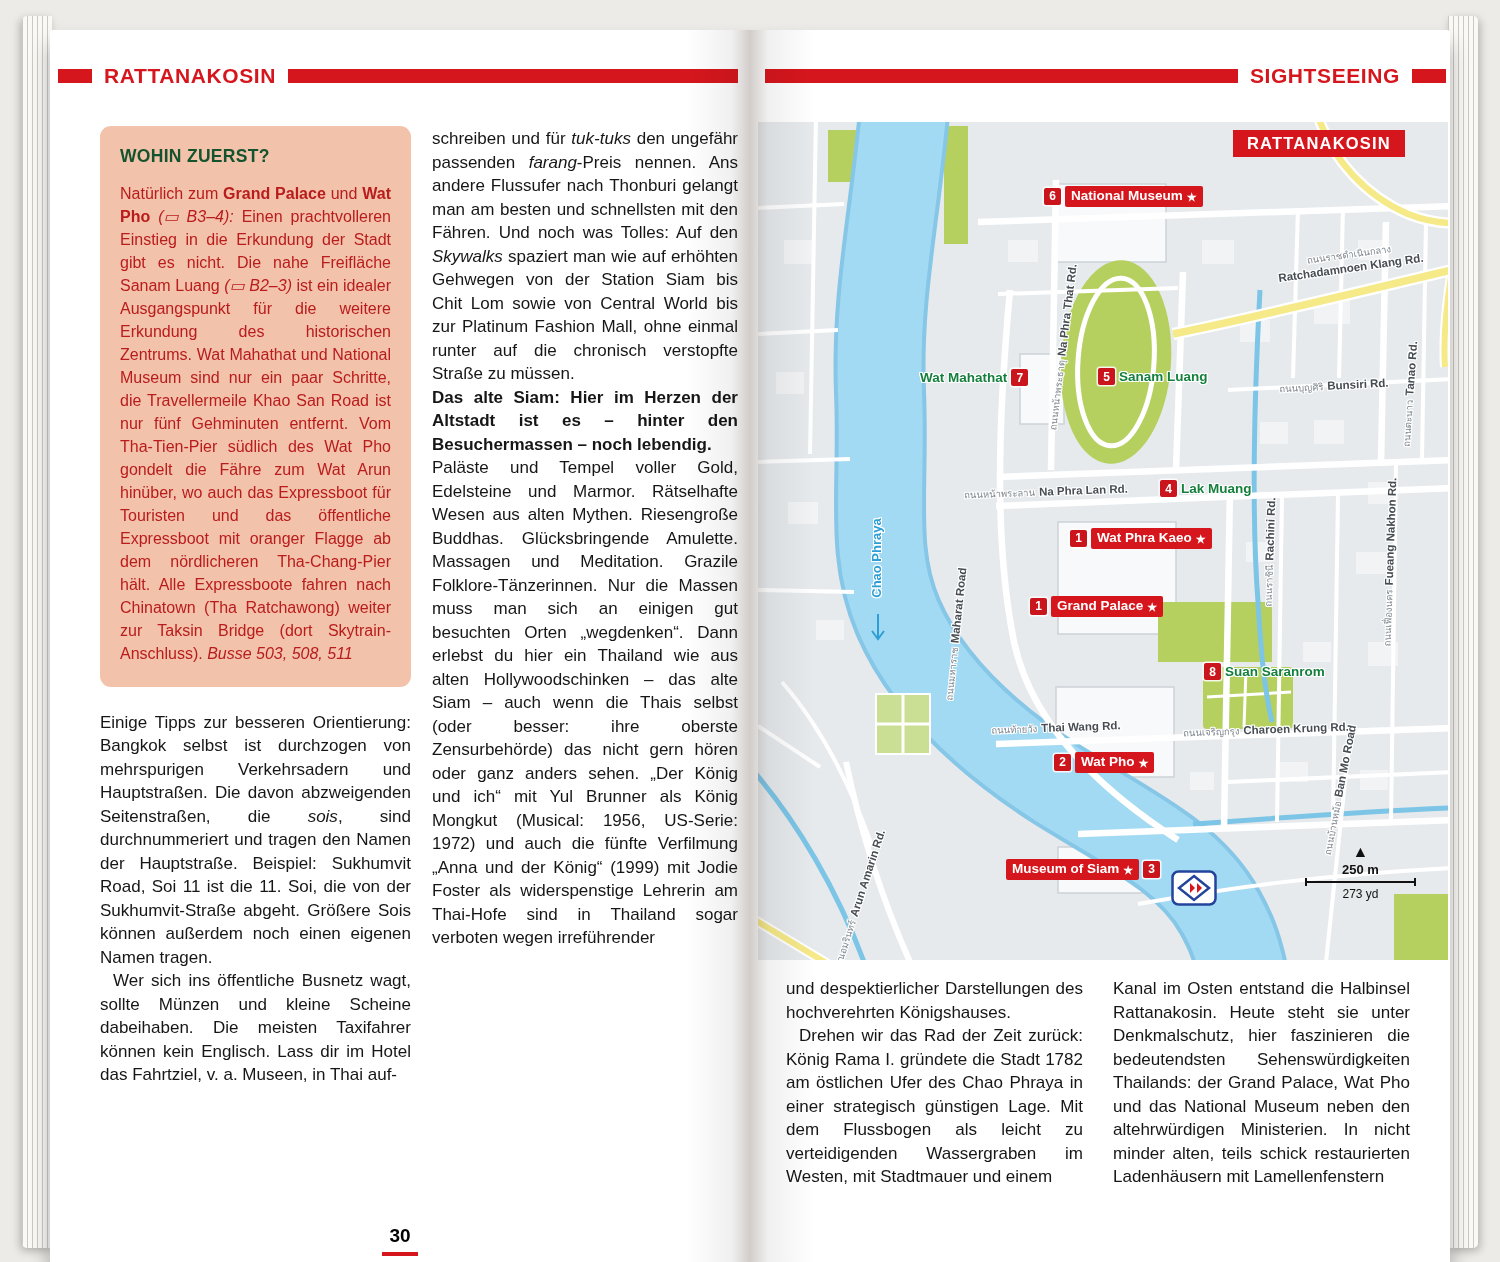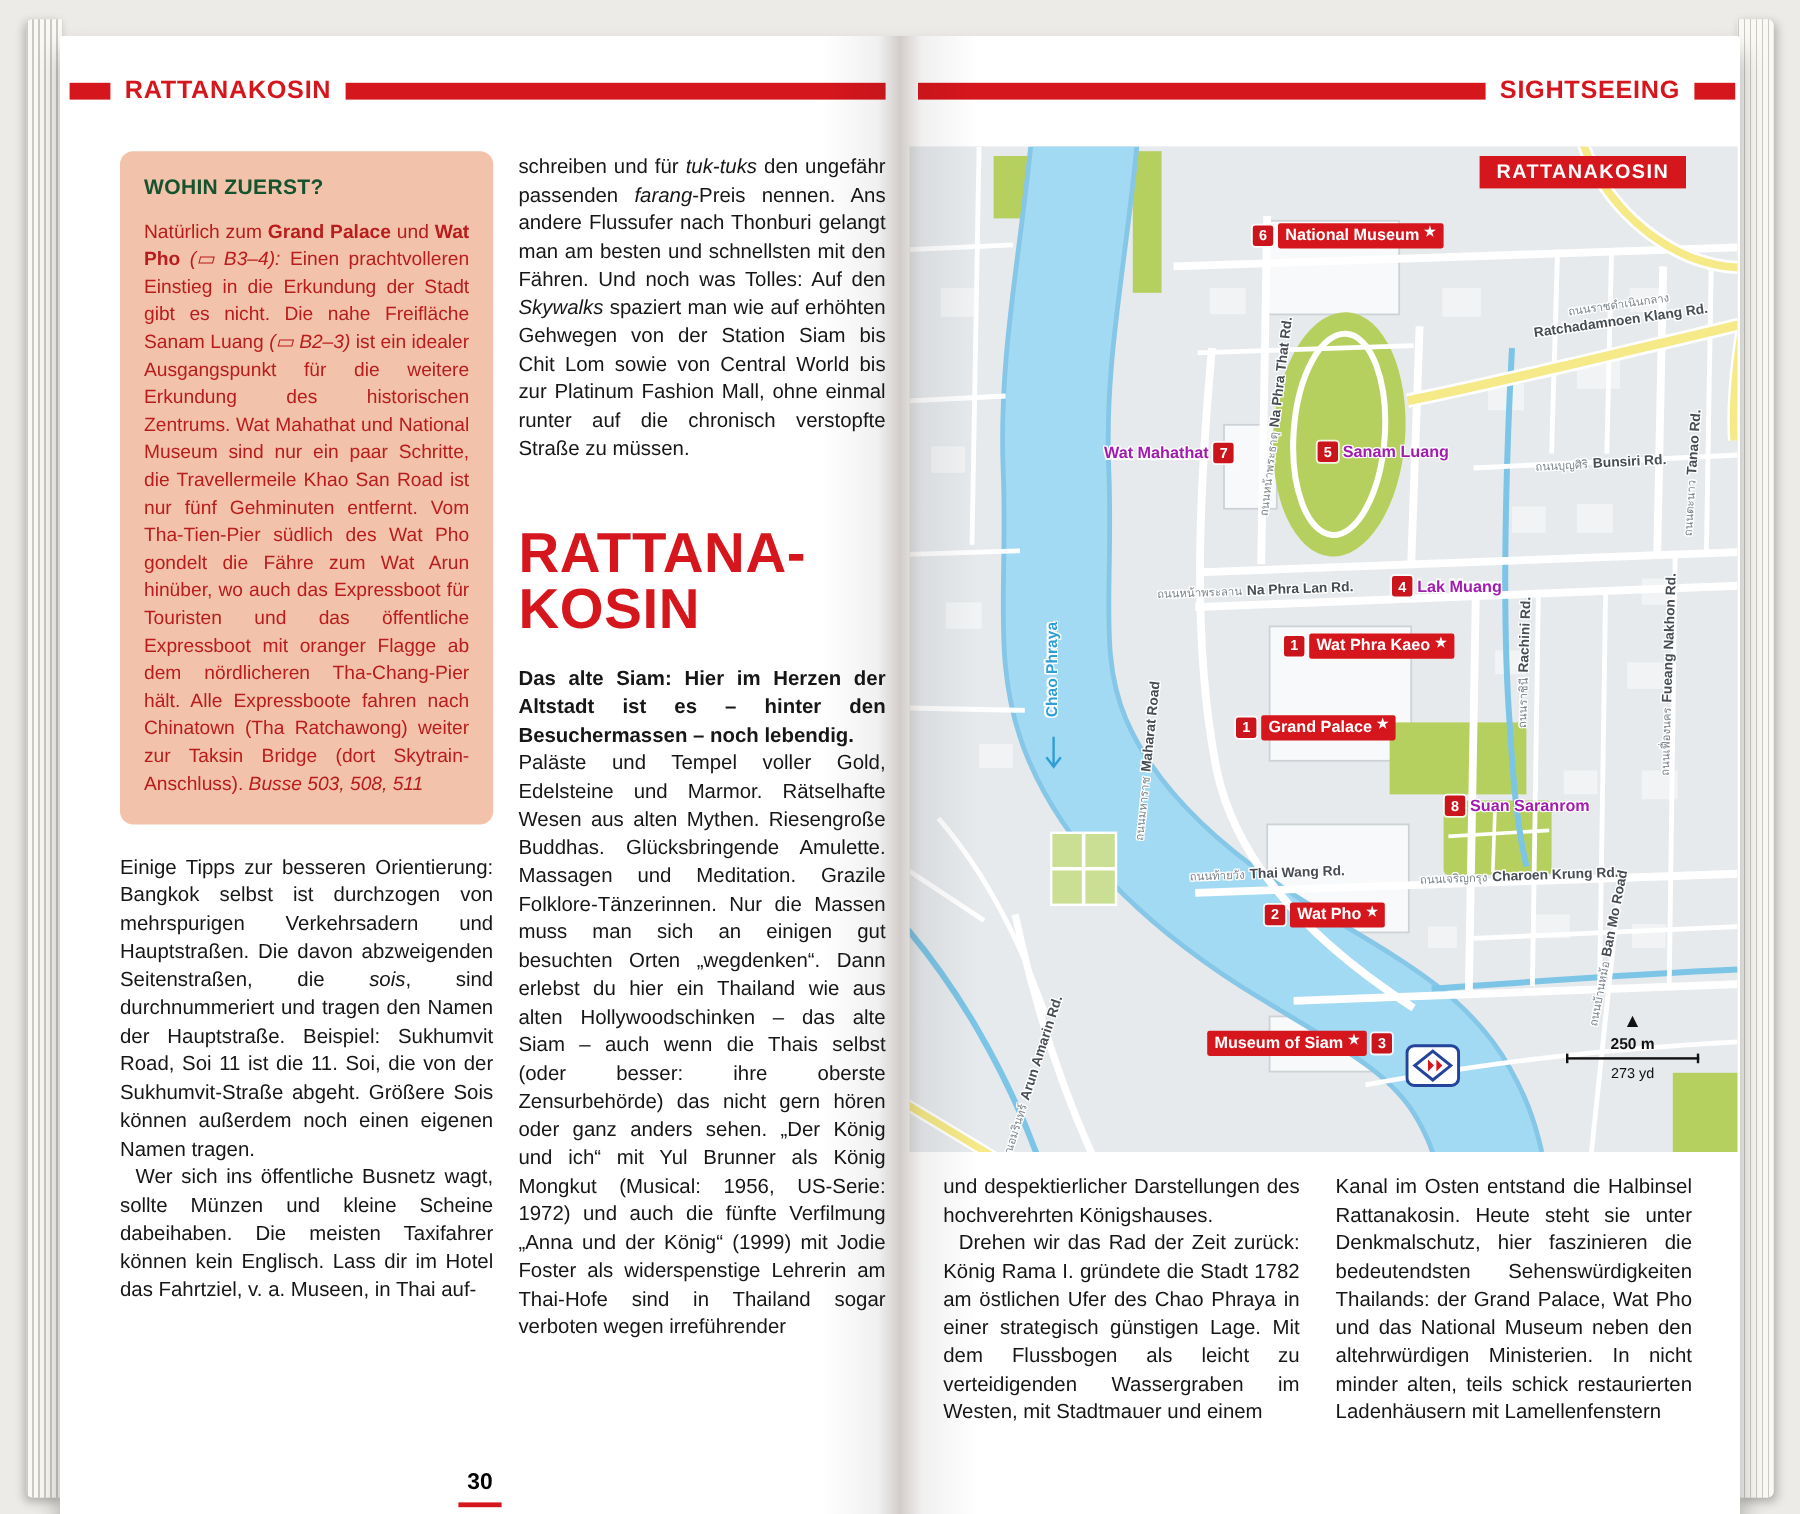--- a/index.html
+++ b/index.html
@@ -71,24 +71,24 @@
   .street.stacked{text-align:center;line-height:1.25}
   .street.stacked .thai{display:block;margin:0}
   .street.stacked .en{display:block}
   .street.blue{color:#2e9fd4;font-size:13px;font-weight:700}
   .poi{position:absolute;display:flex;align-items:center;gap:4px;z-index:20}
   .poi-num{
     display:inline-flex;align-items:center;justify-content:center;flex:0 0 auto;
     width:17px;height:17px;background:#c9151b;color:#fff;font-size:12px;font-weight:700;border-radius:2px;
     box-shadow:0 0 0 1.5px rgba(255,255,255,.85);
   }
-  .poi-label{display:inline-flex;align-items:flex-start;gap:4px;font-size:13.5px;font-weight:700;line-height:1}
+  .poi-label{display:inline-flex;align-items:flex-end;gap:4px;font-size:13.5px;font-weight:700;line-height:1}
   .poi-label.redbg{background:#d6161d;color:#fff;padding:3px 6px 4px;border-radius:2px}
   .poi-label.blacktx{
-    color:#a21caf;
+    color:#15803d;
     text-shadow:1px 0 0 #fff,-1px 0 0 #fff,0 1px 0 #fff,0 -1px 0 #fff,1px 1px 0 #fff,-1px -1px 0 #fff,1px -1px 0 #fff,-1px 1px 0 #fff;
   }
   .star{font-size:11px;line-height:1}
   .map-scale{position:absolute;left:545px;top:722px;width:115px;text-align:center;color:#111;z-index:20}
   .north{font-size:16px;line-height:1}
   .scale-m{font-weight:700;font-size:13px;margin-top:2px}
   .scale-line{position:relative;height:2px;background:#111;margin:4px 2px 0}
   .scale-line::before,.scale-line::after{content:"";position:absolute;width:2px;height:8px;background:#111;top:-3px}
   .scale-line::before{left:0}
   .scale-line::after{right:0}
@@ -115,21 +115,20 @@
         <aside class="info-box">
           <h3>WOHIN ZUERST?</h3>
           <p class="box-body"><span>Natürlich zum </span><span class="seg-b">Grand Palace</span><span> und </span><span class="seg-b">Wat Pho</span><span> </span><span class="seg-i">(▭ B3–4):</span><span> Einen prachtvolleren Einstieg in die Erkundung der Stadt gibt es nicht. Die nahe Freifläche Sanam Luang </span><span class="seg-i">(▭ B2–3)</span><span> ist ein idealer Ausgangspunkt für die weitere Erkundung des historischen Zentrums. Wat Mahathat und National Museum sind nur ein paar Schritte, die Travellermeile Khao San Road ist nur fünf Gehminuten entfernt. Vom Tha-Tien-Pier südlich des Wat Pho gondelt die Fähre zum Wat Arun hinüber, wo auch das Expressboot für Touristen und das öffentliche Expressboot mit oranger Flagge ab dem nördlicheren Tha-Chang-Pier hält. Alle Expressboote fahren nach Chinatown (Tha Ratchawong) weiter zur Taksin Bridge (dort Skytrain-Anschluss). </span><span class="seg-i">Busse 503, 508, 511</span></p>
         </aside>
         <p><span>Einige Tipps zur besseren Orientierung: Bangkok selbst ist durchzogen von mehrspurigen Verkehrsadern und Hauptstraßen. Die davon abzweigenden Seitenstraßen, die </span><span class="seg-i">sois</span><span>, sind durchnummeriert und tragen den Namen der Hauptstraße. Beispiel: Sukhumvit Road, Soi 11 ist die 11. Soi, die von der Sukhumvit-Straße abgeht. Größere Sois können außerdem noch einen eigenen Namen tragen.</span></p>
         <p class="indent"><span>Wer sich ins öffentliche Busnetz wagt, sollte Münzen und kleine Scheine dabeihaben. Die meisten Taxifahrer können kein Englisch. Lass dir im Hotel das Fahrtziel, v. a. Museen, in Thai auf-</span></p>
       </div>
 
       <div class="col body-text" style="left:382px;top:97px;width:306px">
         <p><span>schreiben und für </span><span class="seg-i">tuk-tuks</span><span> den ungefähr passenden </span><span class="seg-i">farang</span><span>-Preis nennen. Ans andere Flussufer nach Thonburi gelangt man am besten und schnellsten mit den Fähren. Und noch was Tolles: Auf den </span><span class="seg-i">Skywalks</span><span> spaziert man wie auf erhöhten Gehwegen von der Station Siam bis Chit Lom sowie von Central World bis zur Platinum Fashion Mall, ohne einmal runter auf die chronisch verstopfte Straße zu müssen.</span></p>
-        <h1 class="section-heading"><span>RATTANA-</span><br><span>KOSIN</span></h1>
         <p class="lead">Das alte Siam: Hier im Herzen der Altstadt ist es – hinter den Besuchermassen – noch lebendig.</p>
         <p><span>Paläste und Tempel voller Gold, Edelsteine und Marmor. Rätselhafte Wesen aus alten Mythen. Riesengroße Buddhas. Glücksbringende Amulette. Massagen und Meditation. Grazile Folklore-Tänzerinnen. Nur die Massen muss man sich an einigen gut besuchten Orten „wegdenken“. Dann erlebst du hier ein Thailand wie aus alten Hollywoodschinken – das alte Siam – auch wenn die Thais selbst (oder besser: ihre oberste Zensurbehörde) das nicht gern hören oder ganz anders sehen. „Der König und ich“ mit Yul Brunner als König Mongkut (Musical: 1956, US-Serie: 1972) und auch die fünfte Verfilmung „Anna und der König“ (1999) mit Jodie Foster als widerspenstige Lehrerin am Thai-Hofe sind in Thailand sogar verboten wegen irreführender</span></p>
       </div>
 
       <div class="page-footer">
         <span class="page-num">30</span>
         <span class="page-num-rule"></span>
       </div>
     </div>
 

